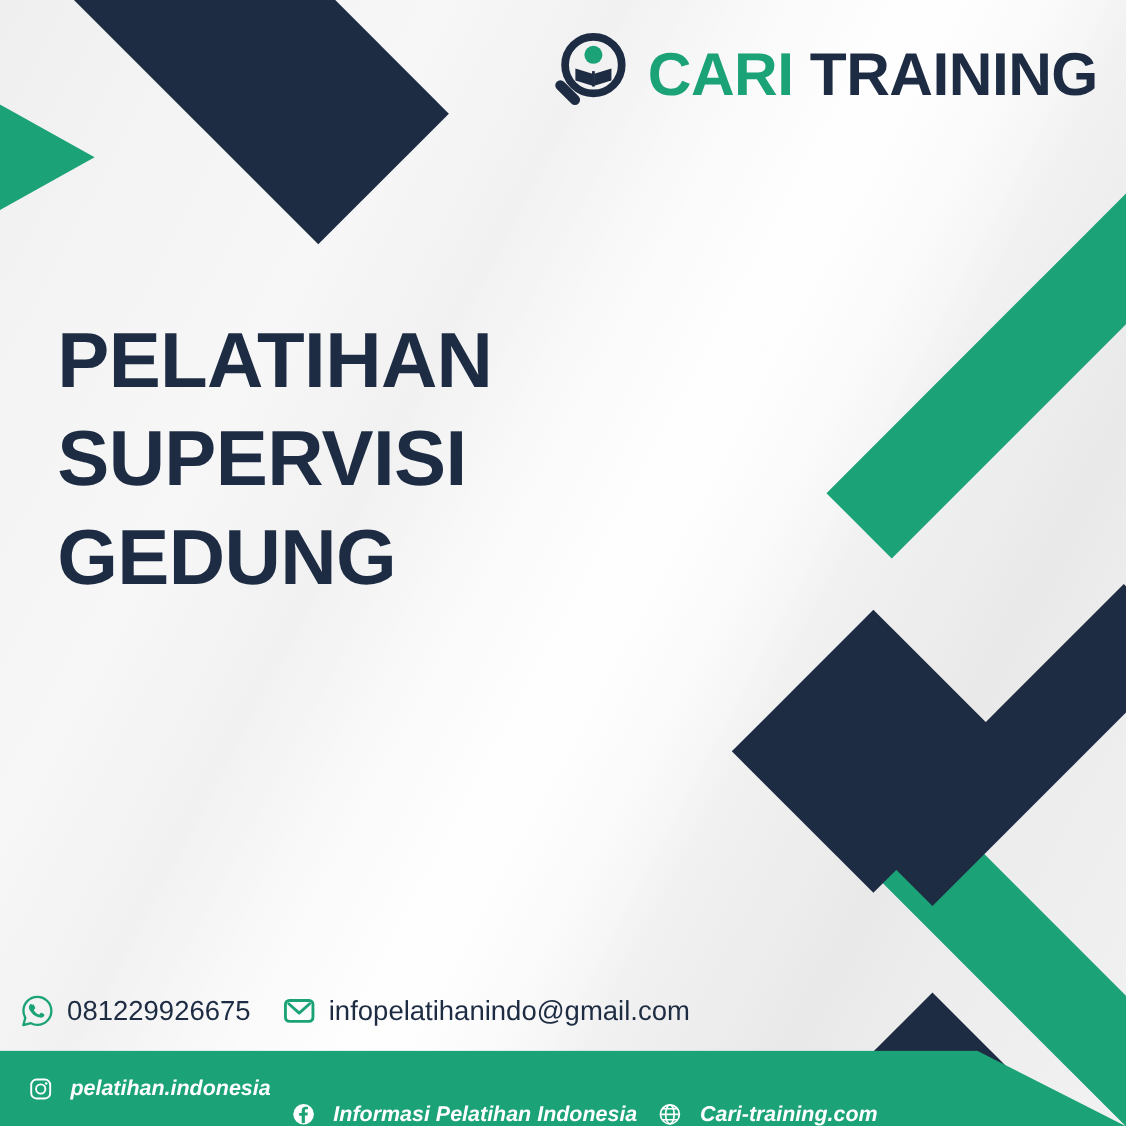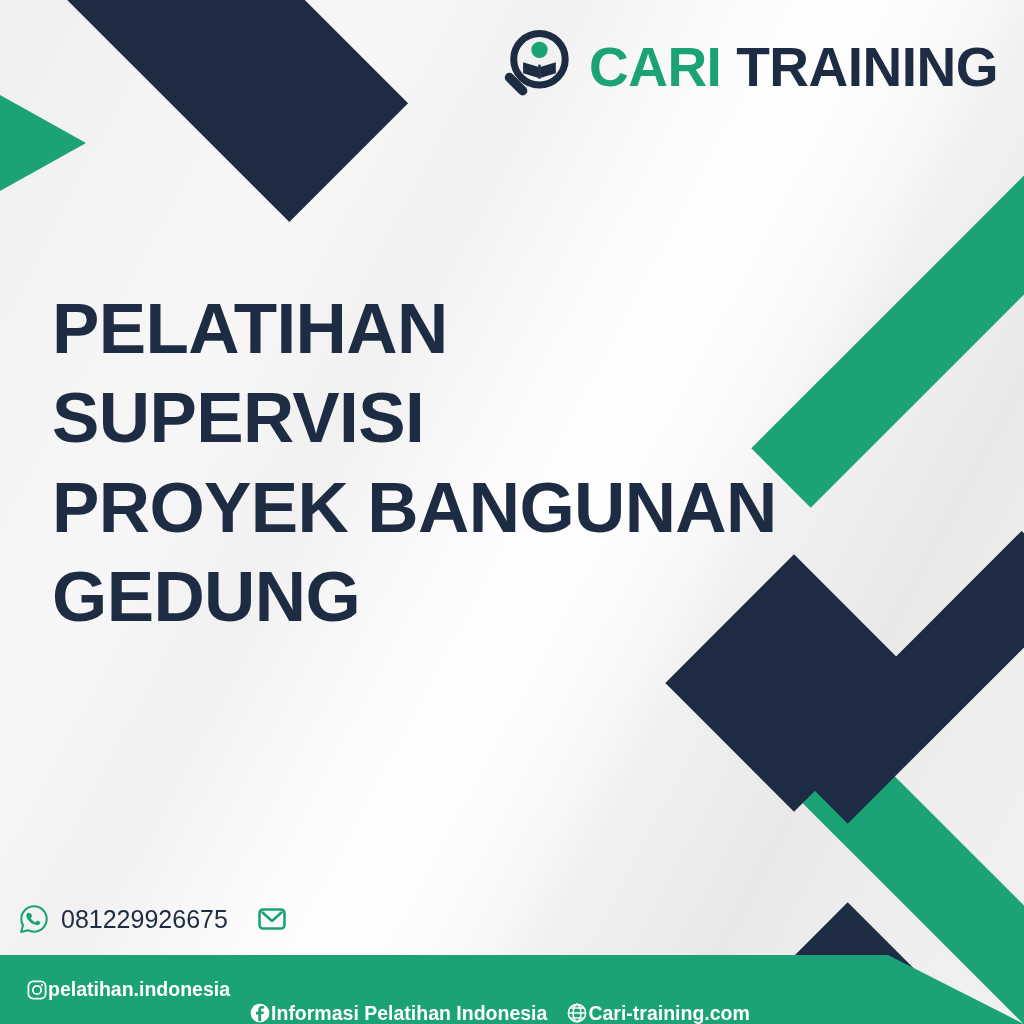--- a/index.html
+++ b/index.html
@@ -178,21 +178,21 @@
     top: 0;
     height: 69px;
     display: flex;
     align-items: center;
     gap: 9px;
     color: #ffffff;
     font-size: 19.5px;
     font-weight: 700;
     white-space: nowrap;
   }
-  .footer-inner .fitem { display: flex; align-items: center; gap: 0; }
+  .footer-inner .fitem { display: flex; align-items: center; gap: 16px; font-style: italic; }
   .footer-inner .fitem + .fitem { margin-left: 10px; margin-top: 47px; }
   .footer-inner svg { display: block; }
 
   :root {
     --navy: #1d2c43;
     --green: #1ba277;
   }
 </style>
 </head>
 <body>
@@ -229,21 +229,20 @@
         <rect x="55.4" y="47" width="3.2" height="18" fill="#1d2c43"></rect>
       </svg>
     </span>
     <span class="logo-text">
       <span class="w1">CARI</span><span>&nbsp;</span><span class="w2">TRAINING</span>
     </span>
   </div>
 
   <div class="headline">
     <div>PELATIHAN SUPERVISI</div>
-    <div>PROYEK BANGUNAN</div>
     <div>GEDUNG</div>
   </div>
 
   <div class="contact">
 
     <div class="item">
       <span>
         <svg width="32" height="32" viewBox="0 0 32 32" aria-hidden="true">
           <path d="M16 3.2c-7 0-12.7 5.7-12.7 12.7 0 2.3.6 4.5 1.7 6.4L3.2 29l6.9-1.8a12.6 12.6 0 0 0 5.9 1.5c7 0 12.7-5.7 12.7-12.7S23 3.2 16 3.2z" fill="none" stroke="#1ba277" stroke-width="2.1" stroke-linejoin="round"></path>
           <path d="M11.6 10.3c.3-.1 1-.2 1.3.3.3.6 1 2.2 1.1 2.4.1.2.1.5-.1.8-.2.3-.7.8-.9 1-.2.2-.3.4-.1.8.6 1 1.3 1.8 2.2 2.5.9.7 1.7 1 2.1 1.1.4.1.6 0 .8-.2.2-.3.7-.9.9-1.2.2-.3.4-.2.7-.1.3.1 1.9.9 2.2 1.1.3.1.5.2.5.4 0 .2 0 1-.4 1.6-.4.6-1.4 1.2-2.2 1.3-.8.1-1.7.2-4.6-1-3.3-1.4-5.3-4.8-5.5-5-.1-.2-1.3-1.7-1.3-3.3 0-1.6.9-2.4 1.2-2.7.2-.2.5-.3.7-.3z" fill="#1ba277"></path>
@@ -252,20 +251,21 @@
       <span>081229926675</span>
     </div>
 
     <div class="item">
       <span>
         <svg width="32" height="32" viewBox="0 0 32 32" aria-hidden="true">
           <rect x="3.5" y="6.5" width="25" height="19" rx="3.5" fill="none" stroke="#1ba277" stroke-width="2.6"></rect>
           <path d="M6.5 9.5 L16 18 L25.5 9.5" fill="none" stroke="#1ba277" stroke-width="2.6" stroke-linecap="round" stroke-linejoin="round"></path>
         </svg>
       </span>
+      <span>infopelatihanindo@gmail.com</span>
     </div>
 
   </div>
 
   <div class="footer">
     <div class="footer-inner">
 
       <div class="fitem">
         <span>
           <svg width="22" height="22" viewBox="0 0 24 24" aria-hidden="true">

